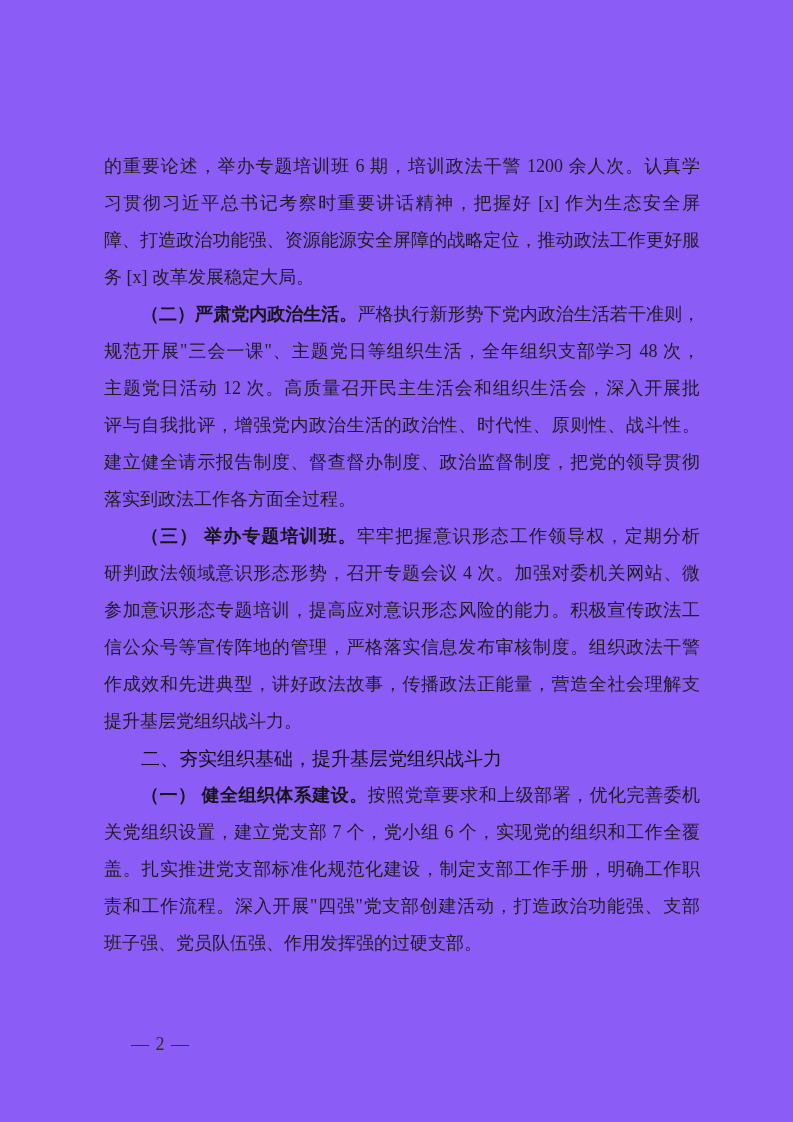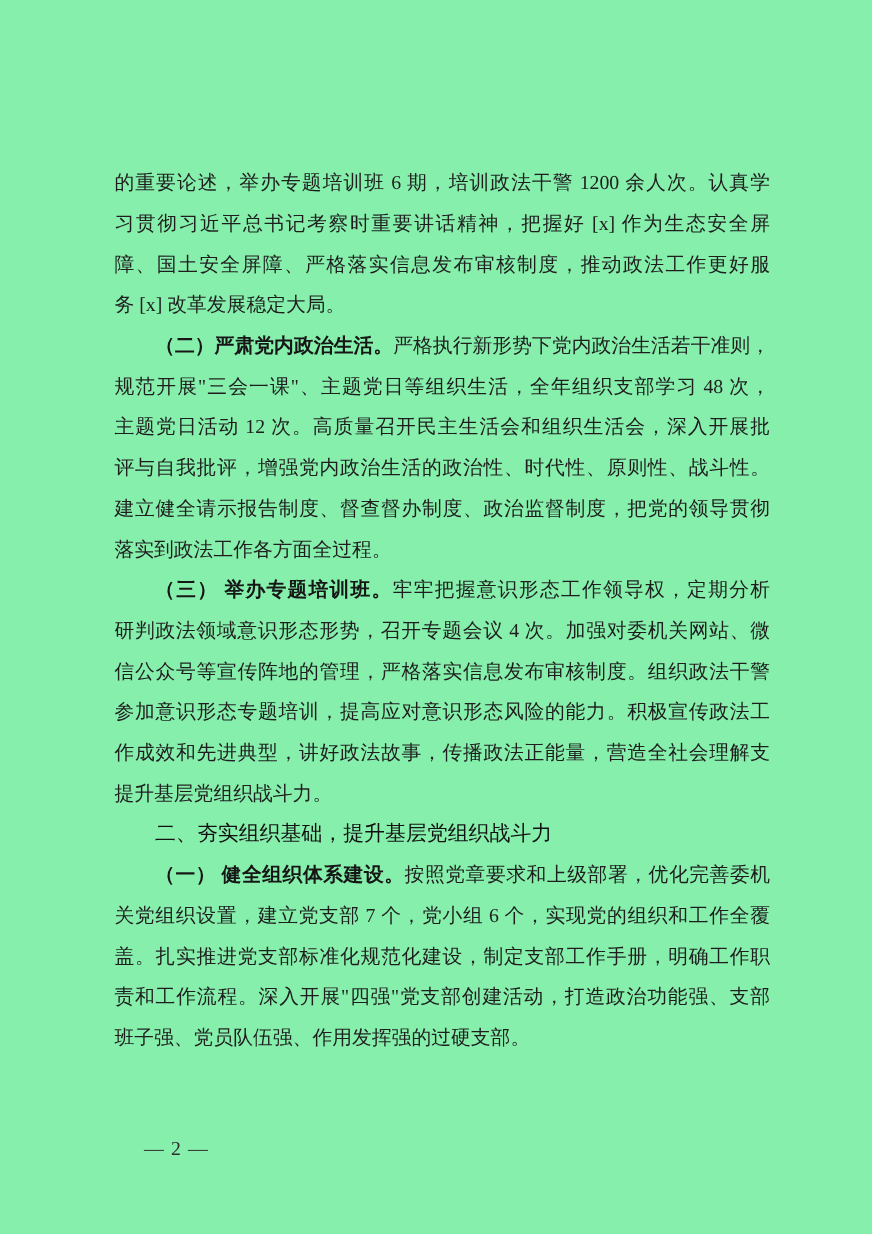--- a/index.html
+++ b/index.html
@@ -11,21 +11,21 @@
     height: 1122px;
     position: relative;
     background: #ffffff;
     font-family: "Liberation Serif", "DejaVu Serif", serif;
     color: #1e1e1e;
     overflow: hidden;
   }
   .page {
     position: absolute;
     inset: 0;
-    background: #86efac;
+    background: #8b5cf6;
   }
   .body-text {
     position: absolute;
     left: 104px;
     top: 148px;
     width: 596px;
   }
   .block { margin: 0; padding: 0; }
   .line {
     height: 37px;
@@ -59,36 +59,36 @@
   }
 </style>
 </head>
 <body>
 
 <div class="page">
   <main class="body-text">
       <section class="block paragraph">
         <div class="line"><span class="run">的重要论述，举办专题培训班 6 期，培训政法干警 1200 余人次。认真学</span></div>
         <div class="line"><span class="run">习贯彻习近平总书记考察时重要讲话精神，把握好 [x] 作为生态安全屏</span></div>
-        <div class="line"><span class="run">障、国土安全屏障、严格落实信息发布审核制度，推动政法工作更好服</span></div>
+        <div class="line"><span class="run">障、打造政治功能强、资源能源安全屏障的战略定位，推动政法工作更好服</span></div>
         <div class="line last"><span class="run">务 [x] 改革发展稳定大局。</span></div>
       </section>
       <section class="block paragraph">
         <div class="line indent"><span class="run bold">（二）严肃党内政治生活。</span><span class="run">严格执行新形势下党内政治生活若干准则，</span></div>
         <div class="line"><span class="run">规范开展"三会一课"、主题党日等组织生活，全年组织支部学习 48 次，</span></div>
         <div class="line"><span class="run">主题党日活动 12 次。高质量召开民主生活会和组织生活会，深入开展批</span></div>
         <div class="line"><span class="run">评与自我批评，增强党内政治生活的政治性、时代性、原则性、战斗性。</span></div>
         <div class="line"><span class="run">建立健全请示报告制度、督查督办制度、政治监督制度，把党的领导贯彻</span></div>
         <div class="line last"><span class="run">落实到政法工作各方面全过程。</span></div>
       </section>
       <section class="block paragraph">
         <div class="line indent"><span class="run bold">（三） 举办专题培训班。</span><span class="run">牢牢把握意识形态工作领导权，定期分析</span></div>
         <div class="line"><span class="run">研判政法领域意识形态形势，召开专题会议 4 次。加强对委机关网站、微</span></div>
+        <div class="line"><span class="run">参加意识形态专题培训，提高应对意识形态风险的能力。积极宣传政法工</span></div>
         <div class="line"><span class="run">信公众号等宣传阵地的管理，严格落实信息发布审核制度。组织政法干警</span></div>
-        <div class="line"><span class="run">参加意识形态专题培训，提高应对意识形态风险的能力。积极宣传政法工</span></div>
         <div class="line"><span class="run">作成效和先进典型，讲好政法故事，传播政法正能量，营造全社会理解支</span></div>
         <div class="line last"><span class="run">提升基层党组织战斗力。</span></div>
       </section>
       <section class="block heading">
         <div class="line indent last"><span class="run bold">二、夯实组织基础，提升基层党组织战斗力</span></div>
       </section>
       <section class="block paragraph">
         <div class="line indent"><span class="run bold">（一） 健全组织体系建设。</span><span class="run">按照党章要求和上级部署，优化完善委机</span></div>
         <div class="line"><span class="run">关党组织设置，建立党支部 7 个，党小组 6 个，实现党的组织和工作全覆</span></div>
         <div class="line"><span class="run">盖。扎实推进党支部标准化规范化建设，制定支部工作手册，明确工作职</span></div>

